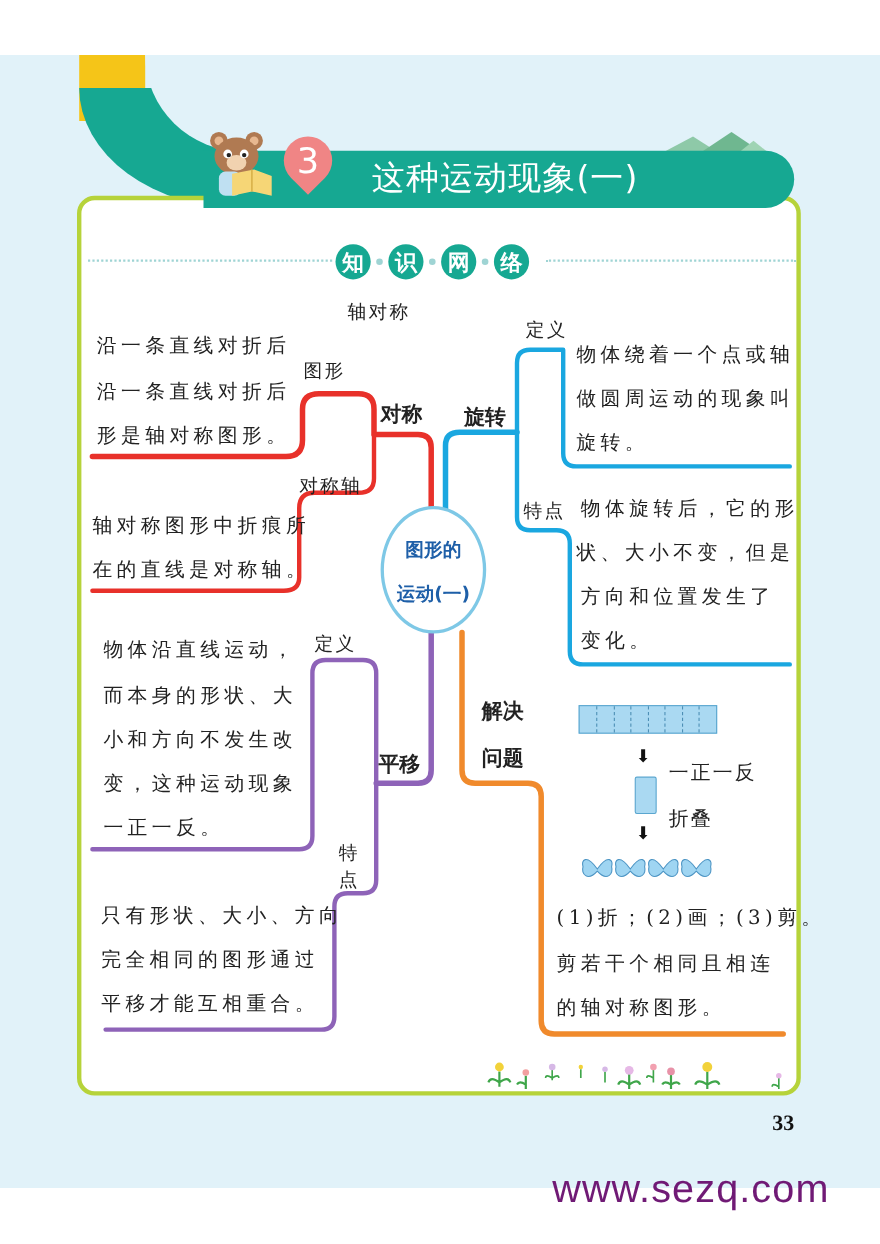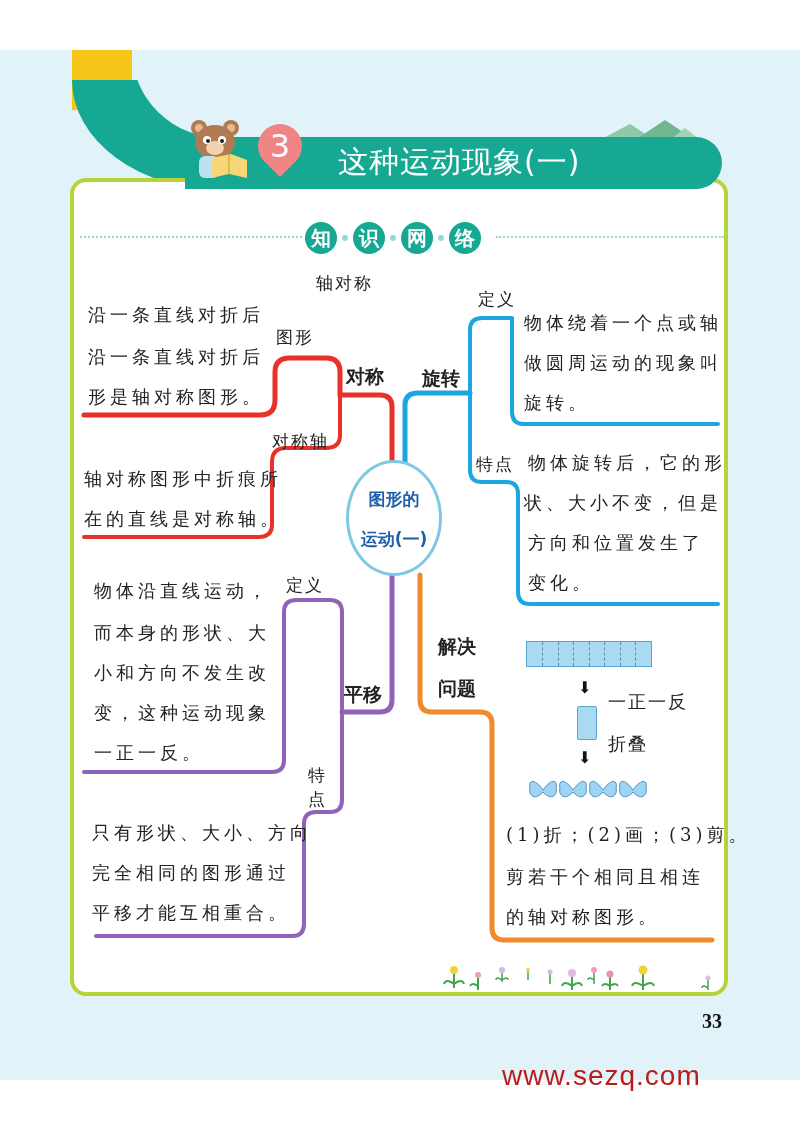--- a/index.html
+++ b/index.html
@@ -36,21 +36,21 @@
   .center-text { position:absolute; left:346px; width:96px; text-align:center;
                  font-family:"DejaVu Sans", sans-serif; font-weight:bold; font-size:17px; color:#1e5fa8; }
   svg.lines { position:absolute; left:0; top:0; }
   .strip { position:absolute; left:526px; top:641px; width:126px; height:26px; background:#aad9f2;
            border:1px solid #5aa6cf; box-sizing:border-box; }
   .strip-seg { position:absolute; top:0; height:100%; border-left:1px dashed #4d8fb5; }
   .arrow { position:absolute; font-size:16px; color:#111; font-family:"DejaVu Sans", sans-serif; }
   .folded { position:absolute; left:577px; top:706px; width:18px; height:32px; background:#aad9f2;
             border:1px solid #5aa6cf; border-radius:2px; }
   .pagenum { position:absolute; left:702px; top:1010px; font-family:"Liberation Serif", serif; font-weight:bold; font-size:20px; color:#111; }
-  .watermark { position:absolute; left:502px; top:1060px; font-family:"Liberation Sans", sans-serif; font-size:28px; color:#b91c1c; letter-spacing:1px; }
+  .watermark { position:absolute; left:502px; top:1060px; font-family:"Liberation Sans", sans-serif; font-size:36px; color:#701a75; letter-spacing:1px; }
 </style>
 </head>
 <body>
 
 <div class="page-bg"></div>
 <div class="swoosh-yellow"></div>
 <div class="swoosh-teal"></div>
 <div class="swoosh-cut"></div>
 
 <svg class="hills" viewBox="0 0 100 22" width="100" height="22">

